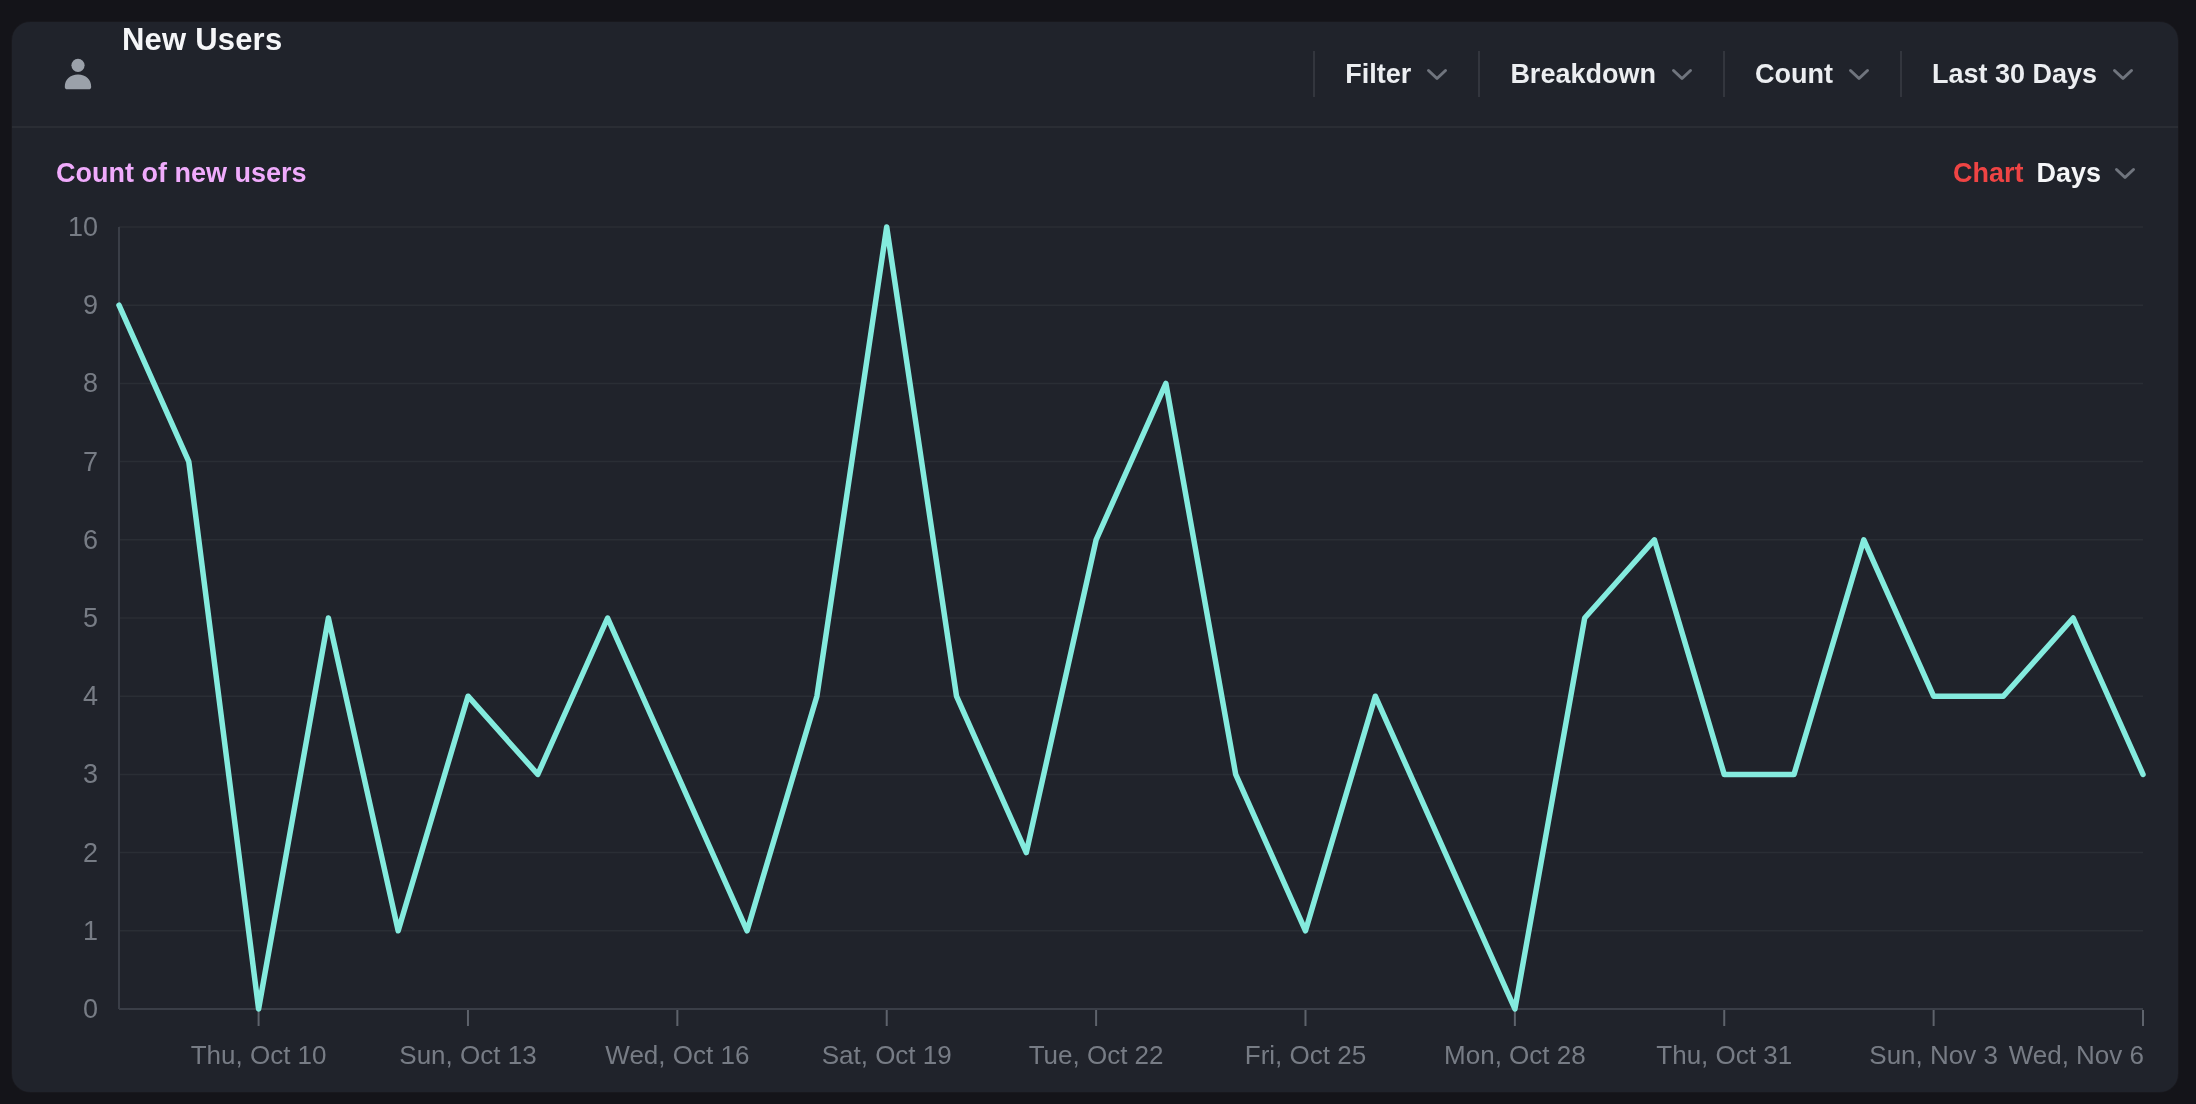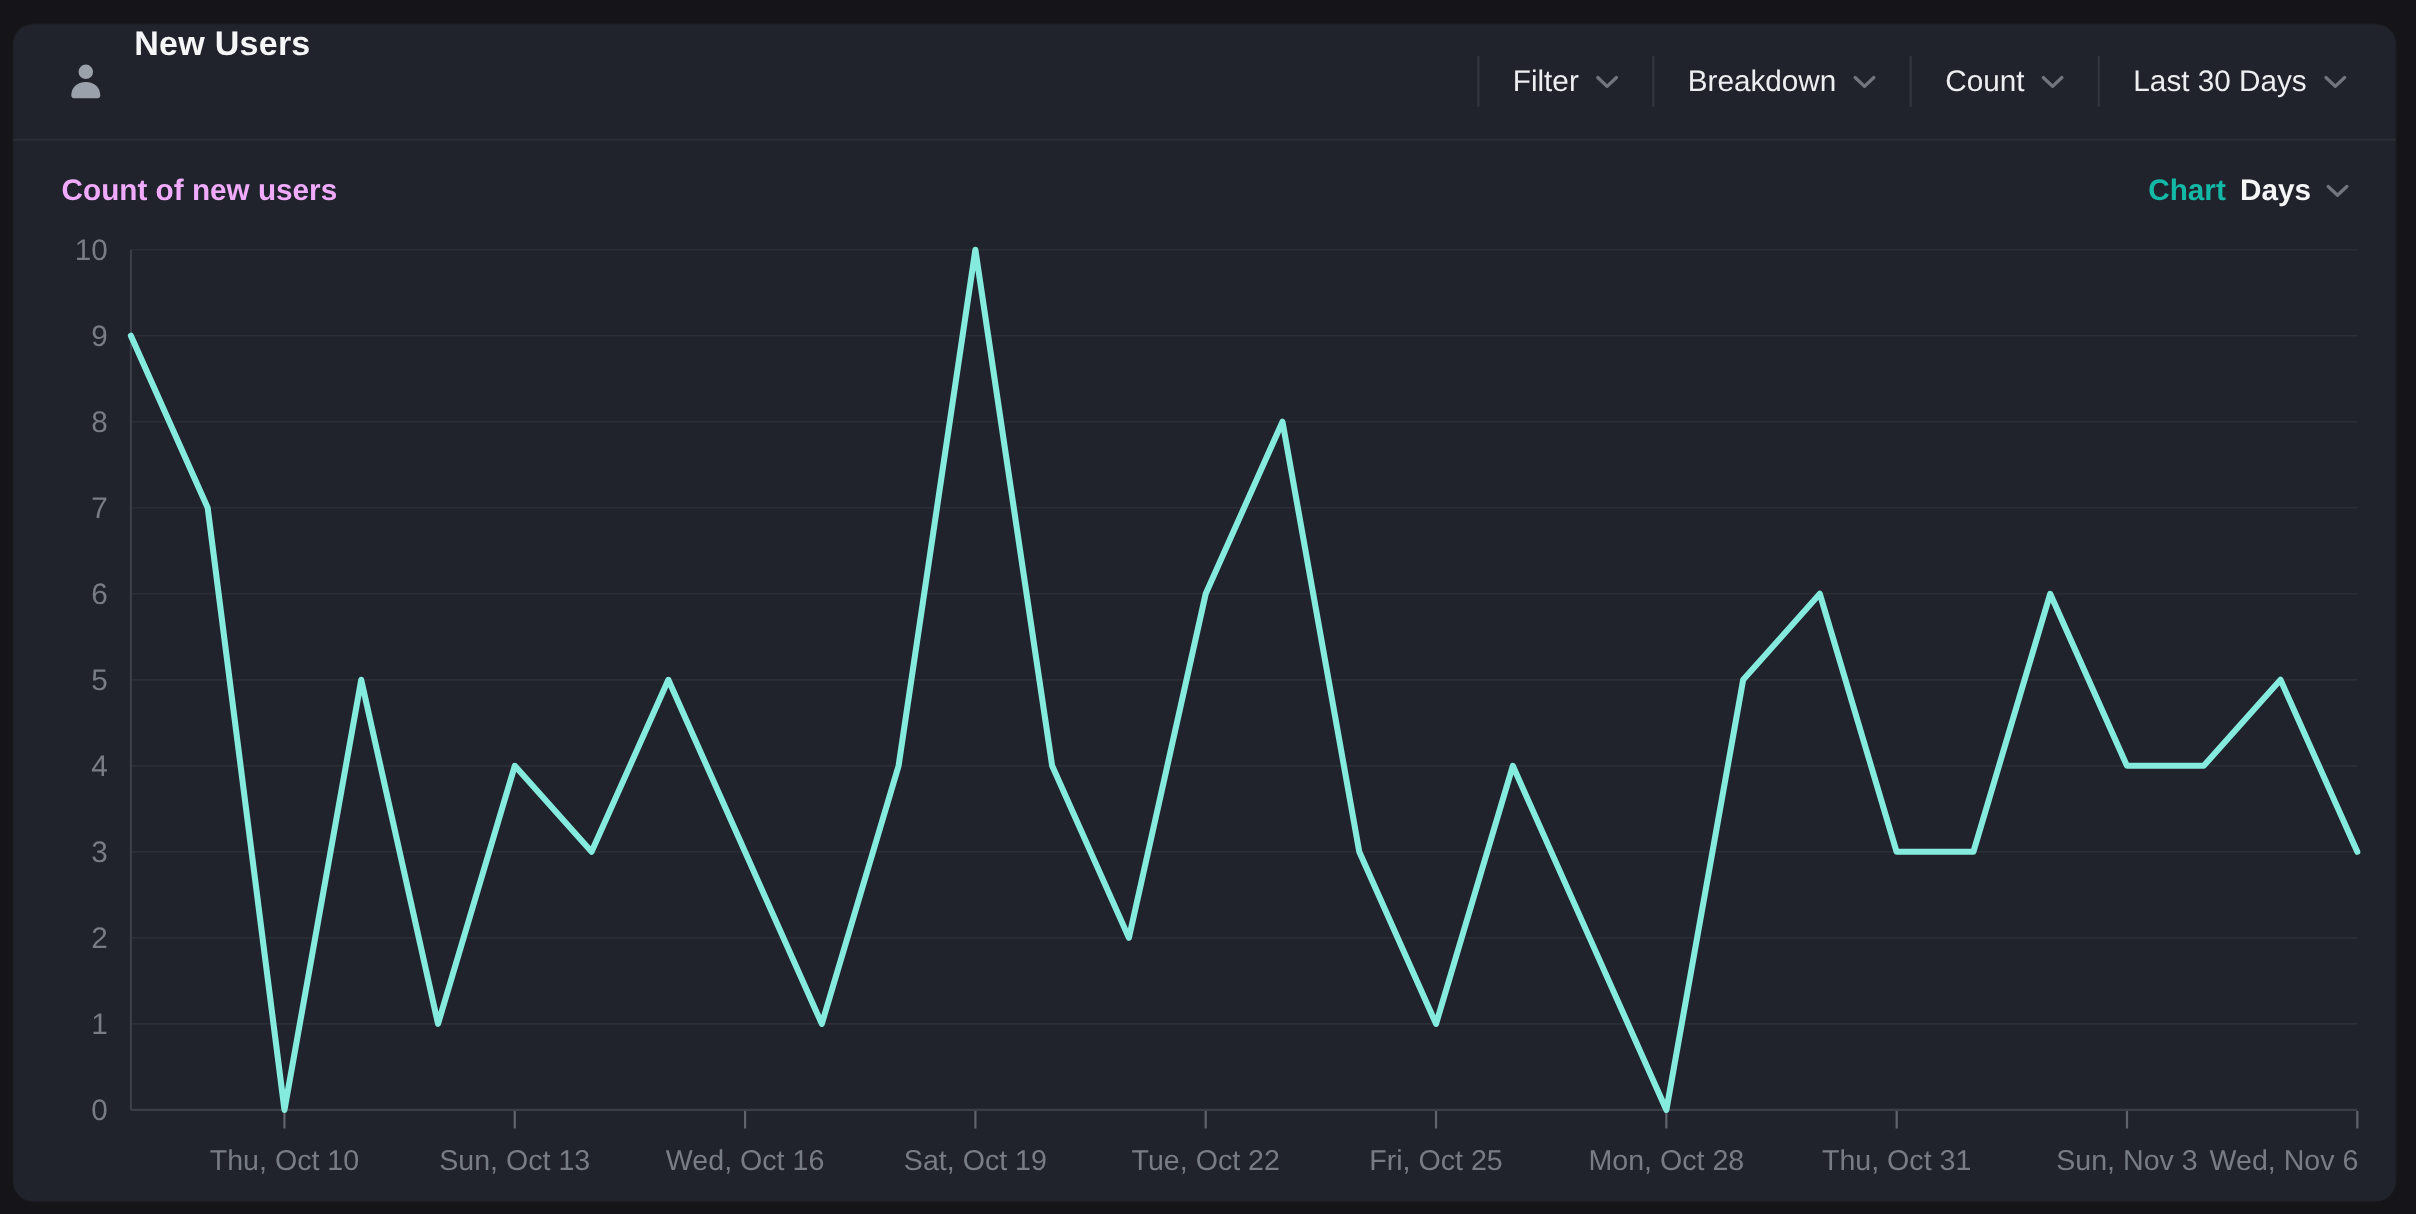--- a/index.html
+++ b/index.html
@@ -7,28 +7,28 @@
          font-family:"Liberation Sans", sans-serif;}
   .card{position:absolute;left:12px;top:22px;width:2166px;height:1070px;background:#20232B;
         border-radius:18px;box-shadow:0 0 0 1px rgba(255,255,255,0.02);}
   .card-header{position:absolute;top:0;left:0;right:0;height:106px;display:flex;
         padding:0 38px 0 48px;box-sizing:border-box;border-bottom:2px solid #2A2D34;}
   .user-icon{display:flex;align-items:center;margin-right:26px;}
   .title{font-size:31px;font-weight:700;color:#F5F6F8;letter-spacing:0.2px;}
   .controls{margin-left:auto;display:flex;align-items:center;height:100%;}
   .sep{width:2px;height:46px;background:#33363E;flex:0 0 auto;}
   .ctrl{display:flex;align-items:center;gap:15px;padding:0 30px;background:none;border:none;
-        color:#ECEEF1;font-size:27px;font-weight:400;font-family:inherit;cursor:pointer;white-space:nowrap;}
+        color:#ECEEF1;font-size:27px;font-weight:700;font-family:inherit;cursor:pointer;white-space:nowrap;}
   .ctrl:last-child{padding-right:6px;}
   .sub-row{position:absolute;top:130px;left:44px;right:42px;height:42px;display:flex;
         justify-content:space-between;align-items:center;}
   .chart-title{color:#f0abfc;font-size:27px;font-weight:600;}
   .chart-type{display:flex;align-items:center;gap:13px;background:none;border:none;
         font-size:27px;font-weight:600;font-family:inherit;cursor:pointer;padding:0;}
-  .chart-type .muted{color:#14b8a6;}
+  .chart-type .muted{color:#ef4444;}
   .chart-type .val{color:#F5F6F8;}
   #chart{position:absolute;left:0;top:0;}
 </style>
 </head>
 <body>
 
 <div class="stage">
   <div class="card">
 
     <div class="card-header">

